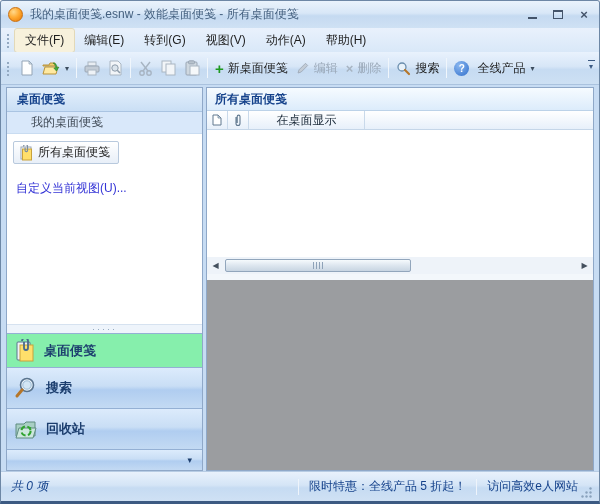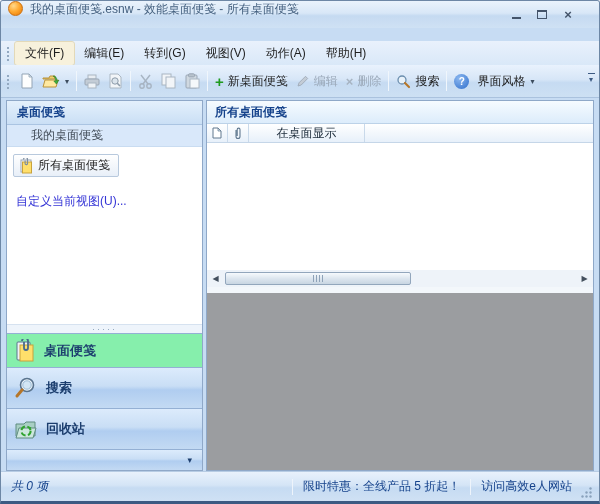--- a/index.html
+++ b/index.html
@@ -12,43 +12,42 @@
     border-bottom: 3px solid #3c5a82;
     border-radius: 3px 3px 0 0;
     background: #c7dcf3;
     display: flex; flex-direction: column;
     overflow: hidden;
   }
 
   
   .titlebar {
     height: 27px; flex: 0 0 27px;
-    display: flex; 
-    padding: 0 24px 0 7px;
+    display: flex; align-items: center;
+    padding: 0 8px 0 7px;
     background: linear-gradient(180deg,#eaf3fc 0%,#d8e7f7 45%,#c5daf1 55%,#cfe1f4 100%);
   }
   .app-icon {
     width: 15px; height: 15px; border-radius: 50%;
     background: radial-gradient(circle at 35% 30%, #ffd98c 0%, #ffab33 45%, #e87500 100%);
     border: 1px solid #c96f10;
   }
   .title-text { margin-left: 7px; color: #44607f; flex: 1; white-space: nowrap; overflow: hidden; }
   .win-controls { display: flex; align-items: center; gap: 12px; color: #44546a; }
   .wc { width: 14px; text-align: center; cursor: default; }
   .wc-min span { display: inline-block; width: 9px; height: 3px; border-bottom: 2px solid #44546a; }
   .wc-max span { display: inline-block; width: 10px; height: 9px; border: 1px solid #44546a; border-top: 2px solid #44546a; }
   .wc-close { font-size: 13px; font-weight: bold; }
 
   
   .menubar {
     height: 24px; flex: 0 0 24px;
     display: flex; align-items: center;
     padding-left: 3px;
     background: linear-gradient(180deg,#e9f1fc,#d9e8f8);
-    margin-top: 13px;
   }
   .grip {
     width: 4px; height: 16px; margin: 0 5px 0 2px;
     background-image: radial-gradient(circle, #93a9c1 1px, transparent 1.2px);
     background-size: 4px 4px; background-position: 0 1px;
   }
   .menu-item { padding: 3px 10px; color: #1e1e1e; border-radius: 2px; }
   .menu-item.hot { background: #f7f1dc; outline: 1px solid #e3d9b8; }
 
   
@@ -171,21 +170,21 @@
     height: 30px; flex: 0 0 30px;
     display: flex; align-items: center;
     background: linear-gradient(180deg,#e8f1fc 0%,#d5e5f6 45%,#c6dbf2 55%,#cfe1f4 100%);
     border-top: 1px solid #b7cce4;
     padding: 0 6px 0 10px; color: #15428b;
   }
   .sb-count { color: #15428b; font-style: italic; }
   .status-spacer { flex: 1; }
   .ssep { width: 1px; height: 16px; background: #9ab4d0; border-right: 1px solid #eef4fb; margin: 0 10px; }
   .promo { }
-  .website { margin-right: 8px; }
+  .website { margin-right: 2px; }
   .resize-grip { width: 13px; height: 13px; align-self: flex-end; margin-bottom: 2px; }
 
   .icon-svg { display: block; }
 </style>
 </head>
 <body>
 
 <div class="window">
 
   <div class="titlebar">
@@ -293,21 +292,21 @@
         </svg>
       <span>搜索</span>
     </span>
 
     <span class="tsep"></span>
 
     <span class="tbtn">
       <span class="help-icon">?</span>
     </span>
     <span class="tbtn">
-      <span>界面风格</span>
+      <span>全线产品</span>
       <span class="drop-arrow">▾</span>
     </span>
 
     <span class="overflow-btn"><span class="bar"></span>▾</span>
   </div>
 
   <div class="content">
 
     <div class="sidebar">
       <div class="sb-header">桌面便笺</div>

